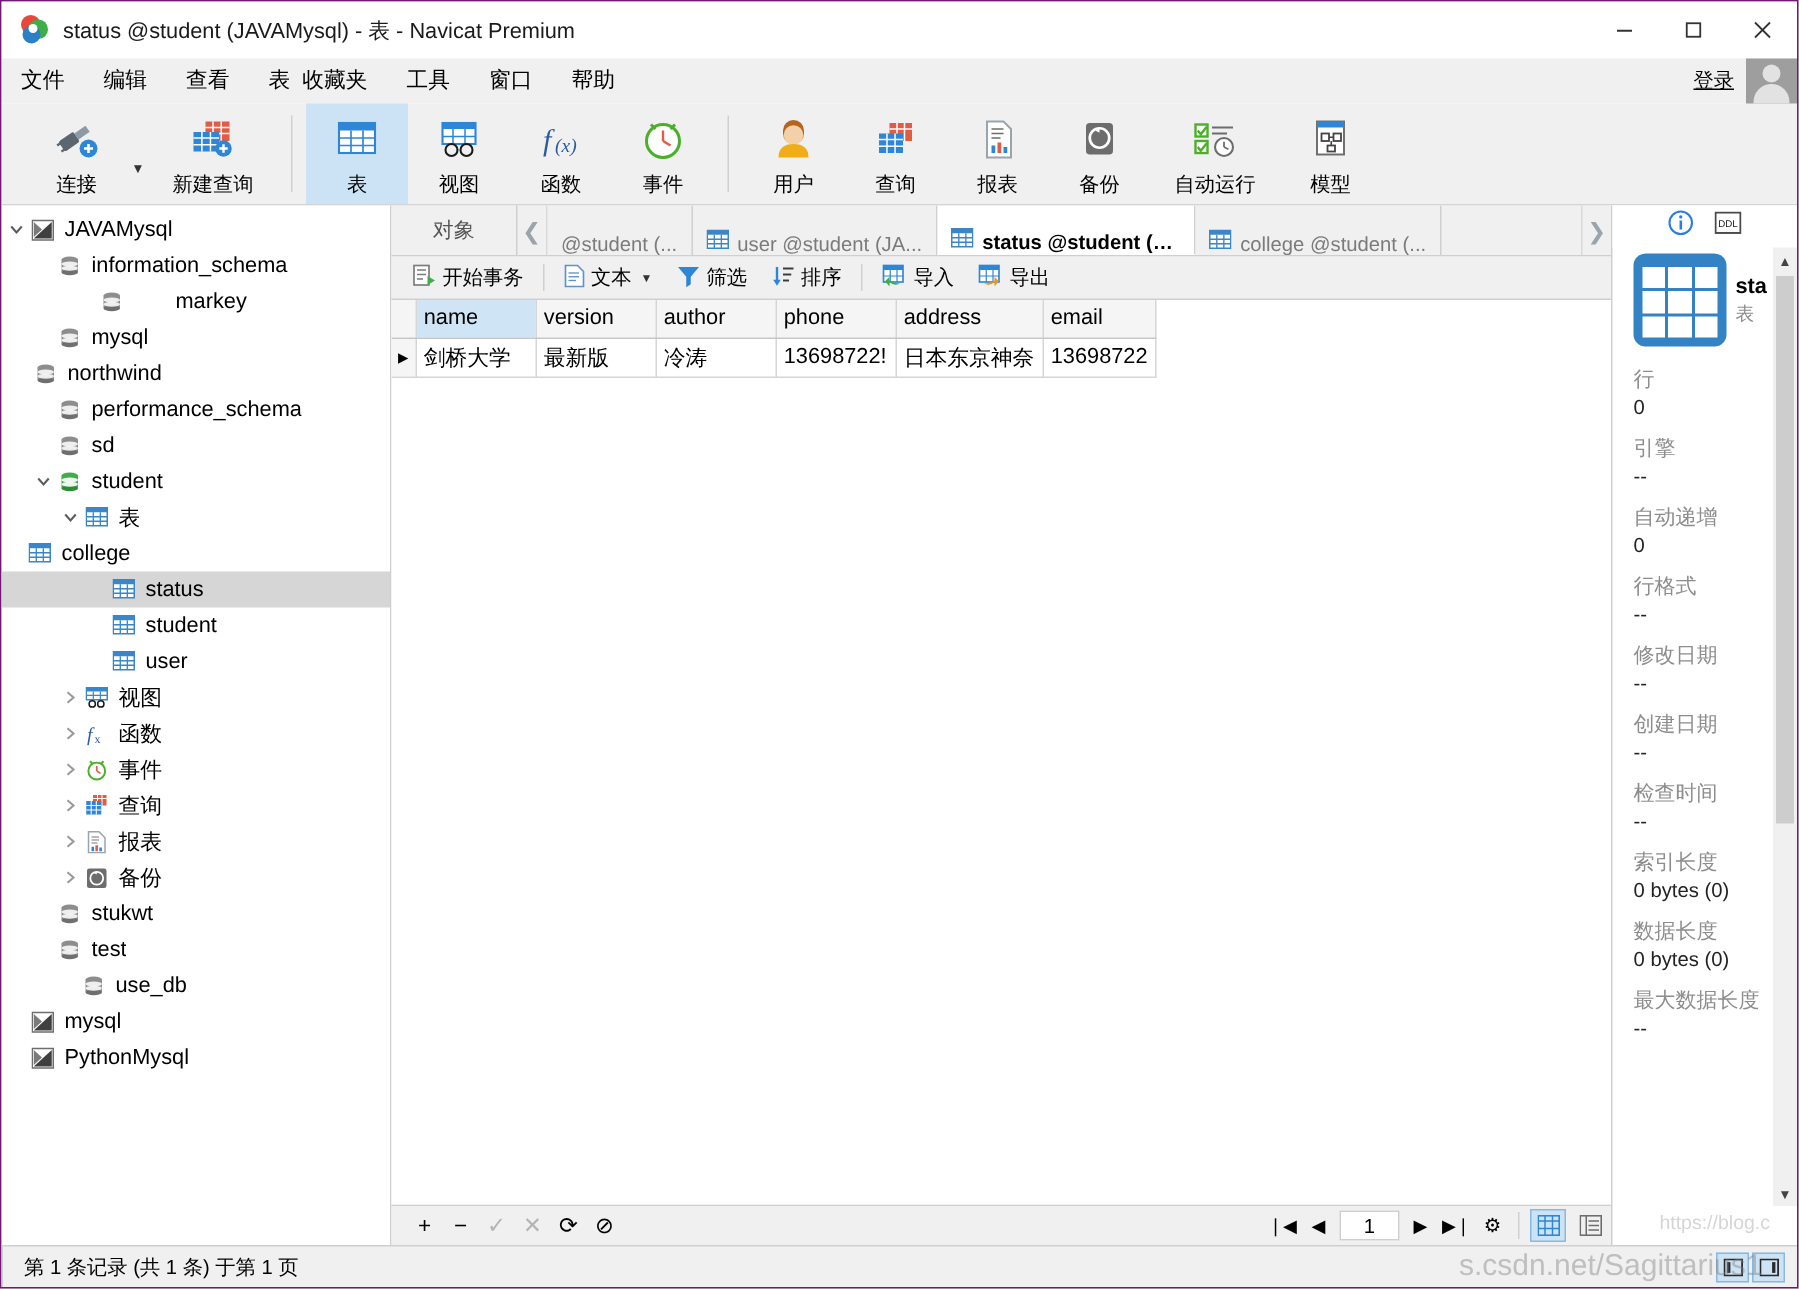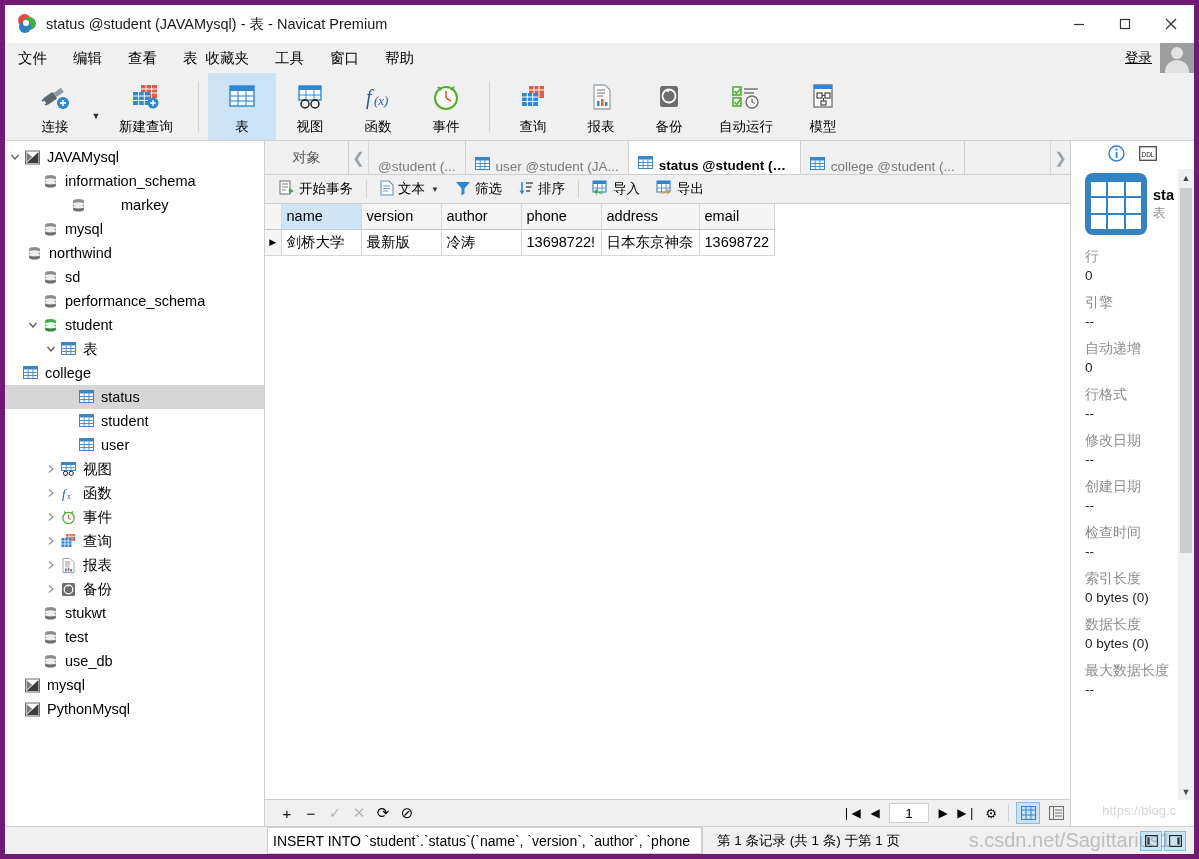--- a/index.html
+++ b/index.html
@@ -6,21 +6,21 @@
   html, body {
     width: 1199px; height: 859px;
     font-family: "Liberation Sans", "DejaVu Sans", sans-serif;
     background: #c8b89a;
     overflow: hidden;
   }
   #app {
     position: absolute; left: 0; top: 0;
     width: 1199px; height: 859px;
     background: #ffffff;
-    border: 5px solid #701a75;
+    border: 1px solid #701a75;
     display: flex; flex-direction: column;
     overflow: hidden;
   }
 
   
   .titlebar {
     height: 38px; min-height: 38px;
     background: #ffffff;
     display: flex; align-items: center;
     position: relative;
@@ -401,20 +401,30 @@
           <line x1="16" y1="16" x2="21" y2="19" stroke="#e05c44" stroke-width="1.6"></line>
           <line x1="8" y1="5" x2="11" y2="8" stroke="#4caf2b" stroke-width="2"></line>
           <line x1="24" y1="5" x2="21" y2="8" stroke="#4caf2b" stroke-width="2"></line>
         </svg>
       </div>
       <div class="tblabel">事件</div>
     </div>
 
     <div class="tbsep"></div>
 
+    <div class="tbitem">
+      <div class="tbicon">
+        <svg width="32" height="30" viewBox="0 0 32 30">
+          <path d="M9 9 a7 7 0 0 1 14 0 v2 a7 7 0 0 1 -14 0 z" fill="#b5651d"></path>
+          <circle cx="16" cy="12" r="6.5" fill="#f2d1a8"></circle>
+          <path d="M6 27 q0-9 10-9 t10 9 z" fill="#f0ad18"></path>
+        </svg>
+      </div>
+      <div class="tblabel">用户</div>
+    </div>
 
     <div class="tbitem">
       <div class="tbicon">
         <svg width="32" height="28" viewBox="0 0 32 28">
           <rect x="12" y="3" width="15" height="12" fill="#e05c44"></rect>
           <g stroke="#fff" stroke-width="1">
               <line x1="12" y1="7" x2="27" y2="7"></line>
               <line x1="17" y1="3" x2="17" y2="15"></line>
               <line x1="22" y1="3" x2="22" y2="15"></line>
             </g>
@@ -568,34 +578,34 @@
             <span class="twist"></span>
             <span class="ticon">
               <svg class="ic-db" width="15" height="15" viewBox="0 0 15 15">
                 <ellipse cx="7.5" cy="3" rx="5.5" ry="2" fill="#8d8d8d"></ellipse>
                 <rect x="2" y="3" width="11" height="8.5" fill="#8d8d8d"></rect>
                 <ellipse cx="7.5" cy="11.5" rx="5.5" ry="2" fill="#6f6f6f"></ellipse>
                 <ellipse cx="7.5" cy="6" rx="5.5" ry="1.7" fill="#fff" opacity="0.85"></ellipse>
                 <ellipse cx="7.5" cy="8.8" rx="5.5" ry="1.7" fill="#fff" opacity="0.85"></ellipse>
               </svg>
             </span>
-            <span class="tlabel">sd</span>
+            <span class="tlabel">performance_schema</span>
           </div>
           <div class="tnode" style="padding-left: 20px;">
             <span class="twist"></span>
             <span class="ticon">
               <svg class="ic-db" width="15" height="15" viewBox="0 0 15 15">
                 <ellipse cx="7.5" cy="3" rx="5.5" ry="2" fill="#8d8d8d"></ellipse>
                 <rect x="2" y="3" width="11" height="8.5" fill="#8d8d8d"></rect>
                 <ellipse cx="7.5" cy="11.5" rx="5.5" ry="2" fill="#6f6f6f"></ellipse>
                 <ellipse cx="7.5" cy="6" rx="5.5" ry="1.7" fill="#fff" opacity="0.85"></ellipse>
                 <ellipse cx="7.5" cy="8.8" rx="5.5" ry="1.7" fill="#fff" opacity="0.85"></ellipse>
               </svg>
             </span>
-            <span class="tlabel">performance_schema</span>
+            <span class="tlabel">sd</span>
           </div>
           <div class="tnode" style="padding-left: 20px;">
             <span class="twist">
               <svg width="10" height="10" viewBox="0 0 10 10">
                 <path d="M1.5 3 L5 7 L8.5 3" fill="none" stroke="#5c5c5c" stroke-width="1.4"></path>
               </svg>
             </span>
             <span class="ticon">
               <svg class="ic-db" width="15" height="15" viewBox="0 0 15 15">
                 <ellipse cx="7.5" cy="3" rx="5.5" ry="2" fill="#3fae49"></ellipse>
@@ -823,21 +833,21 @@
               <svg class="ic-db" width="15" height="15" viewBox="0 0 15 15">
                 <ellipse cx="7.5" cy="3" rx="5.5" ry="2" fill="#8d8d8d"></ellipse>
                 <rect x="2" y="3" width="11" height="8.5" fill="#8d8d8d"></rect>
                 <ellipse cx="7.5" cy="11.5" rx="5.5" ry="2" fill="#6f6f6f"></ellipse>
                 <ellipse cx="7.5" cy="6" rx="5.5" ry="1.7" fill="#fff" opacity="0.85"></ellipse>
                 <ellipse cx="7.5" cy="8.8" rx="5.5" ry="1.7" fill="#fff" opacity="0.85"></ellipse>
               </svg>
             </span>
             <span class="tlabel">test</span>
           </div>
-          <div class="tnode" style="padding-left: 20px;">
+          <div class="tnode" style="padding-left: 36px;">
             <span class="twist"></span>
             <span class="ticon">
               <svg class="ic-db" width="15" height="15" viewBox="0 0 15 15">
                 <ellipse cx="7.5" cy="3" rx="5.5" ry="2" fill="#8d8d8d"></ellipse>
                 <rect x="2" y="3" width="11" height="8.5" fill="#8d8d8d"></rect>
                 <ellipse cx="7.5" cy="11.5" rx="5.5" ry="2" fill="#6f6f6f"></ellipse>
                 <ellipse cx="7.5" cy="6" rx="5.5" ry="1.7" fill="#fff" opacity="0.85"></ellipse>
                 <ellipse cx="7.5" cy="8.8" rx="5.5" ry="1.7" fill="#fff" opacity="0.85"></ellipse>
               </svg>
             </span>
@@ -1154,21 +1164,20 @@
         <div class="vsbtn">▲</div>
         <div class="vstrack">
           <div class="vsthumb" style="height:365px;margin-top:2px"></div>
         </div>
         <div class="vsbtn">▼</div>
       </div>
     </div>
   </div>
 
   <div class="statusbar">
-    <div class="sqlbox">INSERT INTO `student`.`status`(`name`, `version`, `author`, `phone</div>
     <div class="recinfo">第 1 条记录 (共 1 条) 于第 1 页</div>
     <div class="statusright">
       <div class="sbtn">
         <svg width="13" height="12" viewBox="0 0 13 12">
             <rect x="0.6" y="0.6" width="11.8" height="10.8" fill="none" stroke="#2a2a2a" stroke-width="1.2"></rect>
             <rect x="2.4" y="2.4" width="2.2" height="7.2" fill="#2a2a2a"></rect>
           </svg>
       </div>
       <div class="sbtn">
         <svg width="13" height="12" viewBox="0 0 13 12">

